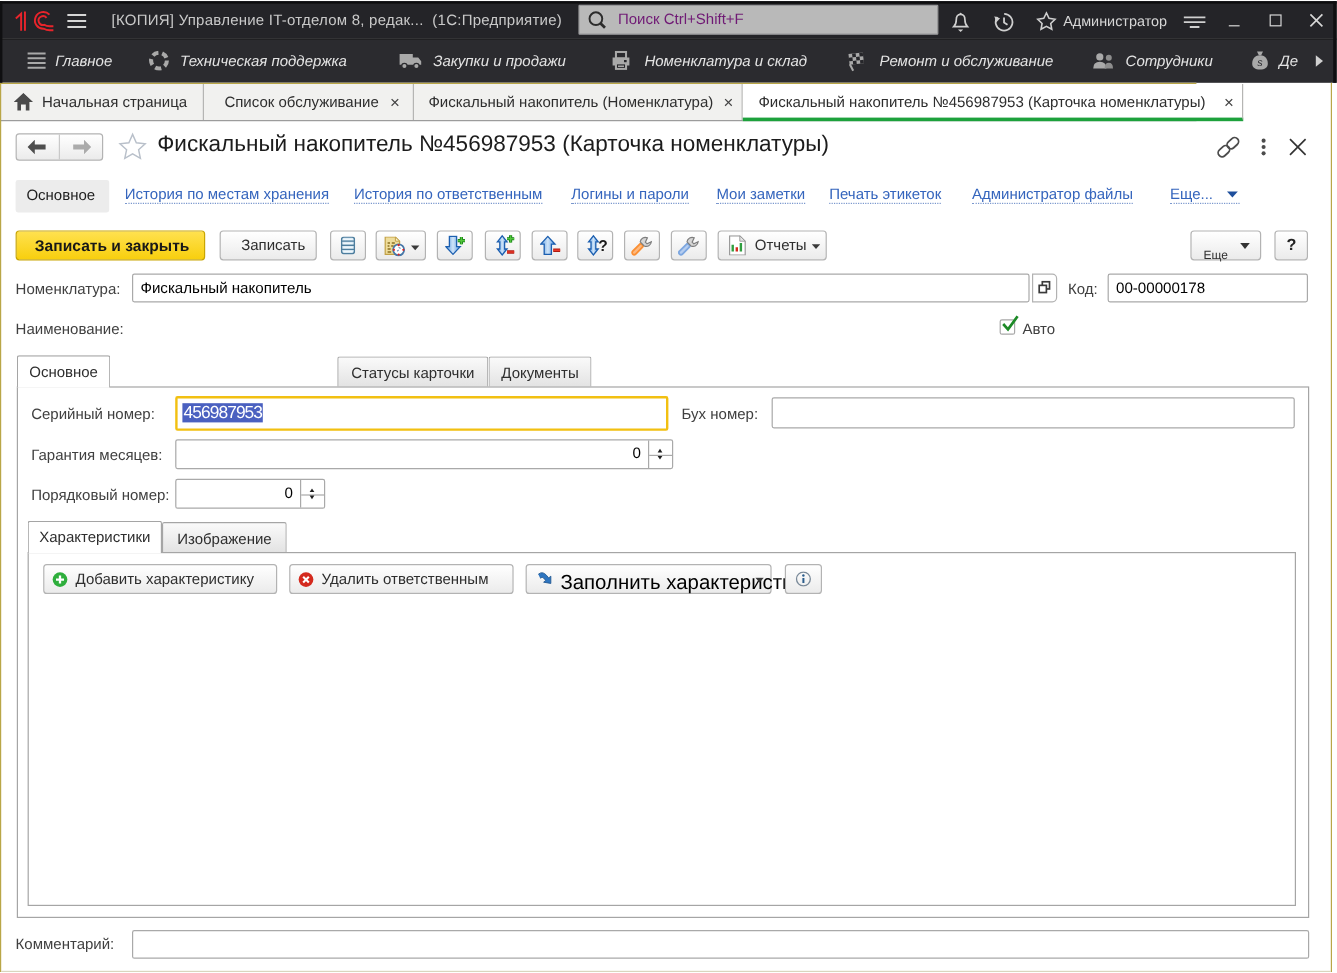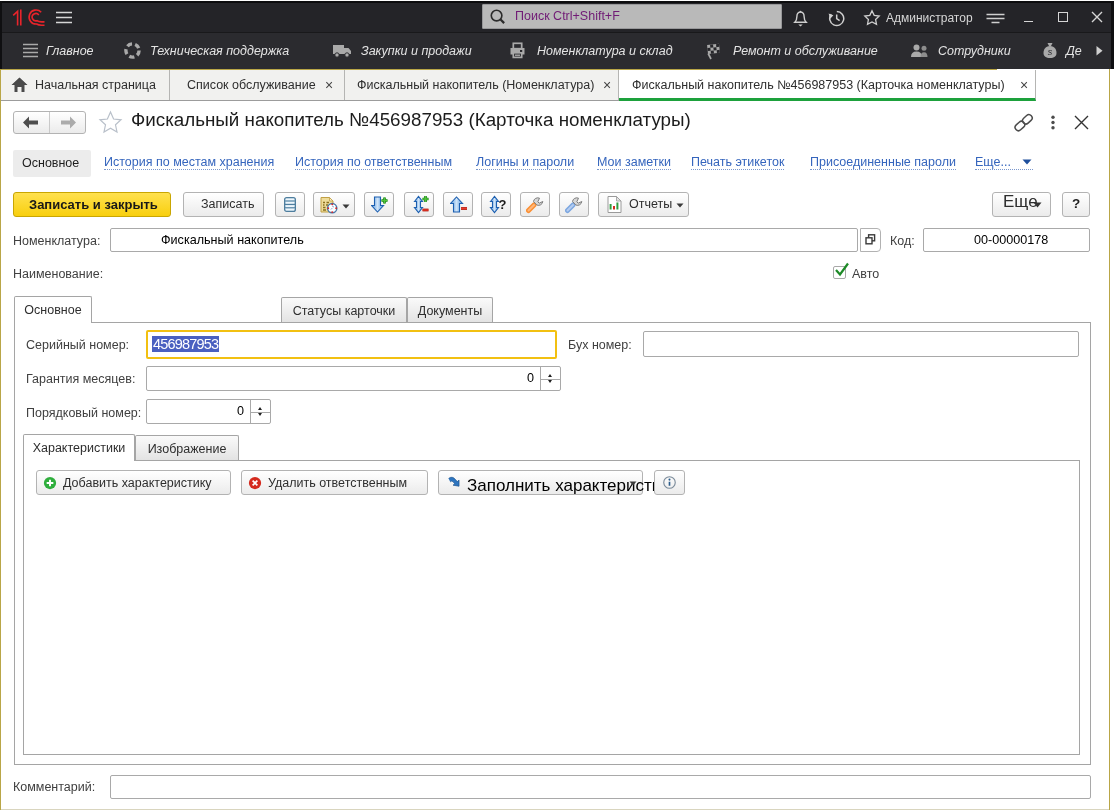--- a/index.html
+++ b/index.html
@@ -28,21 +28,21 @@
 
 
 #brdL { position:absolute; left:0; top:69px; width:1px; height:741px; background:#b9a647; }
 #brdR { position:absolute; left:1109px; top:69px; width:1px; height:741px; background:#b9a647; }
 #brdB { position:absolute; left:1px; top:809px; width:1108px; height:1px; background:#d9d5be; }
 
 
 .btn { position:absolute; background:linear-gradient(#ffffff,#ebebeb); border:1px solid #b3b3b3; border-radius:3px; font-size:12.5px; color:#2e2e2e; text-align:center; }
 .lbl { position:absolute; color:#404040; font-size:12.5px; white-space:nowrap; }
 .inp { position:absolute; background:#fff; border:1px solid #a9a9a9; border-radius:2px; font-size:12.6px; color:#000; }
-.inp .v { position:absolute; left:6px; top:4px; white-space:nowrap;margin-left:44px; }
+.inp .v { position:absolute; left:6px; top:4px; white-space:nowrap; }
 
 
 .nlink { position:absolute; top:155px; color:#3565bd; font-size:12.5px; white-space:nowrap; border-bottom:1px dotted #7a97cd; }
 
 
 .tab2 { position:absolute; height:26px; border:1px solid #a5a5a5; border-bottom:none; border-radius:2px 2px 0 0; background:linear-gradient(#fafafa,#e2e2e2); font-size:12.5px; color:#2e2e2e; }
 .tab2 .tx { position:absolute; top:6px; left:0; right:0; text-align:center; white-space:nowrap; }
 .tab2.act { background:#fff; height:27px; z-index:3; }
 
 .spin { position:absolute; right:0; top:0; width:20px; height:100%; border-left:1px solid #a9a9a9; }
@@ -61,20 +61,21 @@
         <path d="M1.2 9.4 L5.6 5.4 L5.6 19.6"></path>
         <path d="M8.8 3.6 L8.8 19.6"></path>
         <path d="M29.2 6.2 A7 7 0 1 0 24.6 18.0 Q26.5 19.2 29.5 19.2 L32.5 19.2"></path>
         <path d="M26.8 8.9 A3.7 3.7 0 1 0 24.9 14.7 Q26.5 15.9 29.5 15.9 L32.5 15.9"></path>
       </g>
     </svg>
 
     <svg class="abs" style="left:56px;top:7.5px" width="16" height="13" viewBox="0 0 16 13">
       <path d="M0 1.5 H16 M0 6.5 H16 M0 11.5 H16" stroke="#d6d6d6" stroke-width="1.6"></path>
     </svg>
+    <span class="ttext">[КОПИЯ] Управление IT-отделом 8, редак...&nbsp; (1С:Предприятие)</span>
     <div id="searchbox">
       <svg class="abs" style="left:6px;top:3px" width="18" height="18" viewBox="0 0 19 19">
         <circle cx="8" cy="8" r="5.6" stroke="#2c2c2c" stroke-width="1.7" fill="none"></circle>
         <path d="M12.2 12.2 L16 16" stroke="#2c2c2c" stroke-width="2.4"></path>
       </svg>
       <span>Поиск Ctrl+Shift+F</span>
     </div>
 
     <svg class="abs" style="left:793px;top:7px" width="15" height="19" viewBox="0 0 15 19">
       <path d="M7.5 2 C4.8 2 3.9 4.2 3.9 6.4 C3.9 9.6 2.8 11.2 1.8 12.2 L13.2 12.2 C12.2 11.2 11.1 9.6 11.1 6.4 C11.1 4.2 10.2 2 7.5 2 Z" stroke="#cfcfcf" stroke-width="1.4" fill="none"></path>
@@ -223,21 +224,21 @@
     <path d="M2 2 L15 15 M15 2 L2 15" stroke="#333" stroke-width="1.4"></path>
   </svg>
 
   <div class="abs" style="left:13px;top:150px;width:78px;height:27px;background:#ececec;border-radius:2px"></div>
   <span class="abs" style="left:22px;top:156px;font-size:12.5px;color:#1e1e1e">Основное</span>
   <span class="nlink" style="left:104px">История по местам хранения</span>
   <span class="nlink" style="left:295px">История по ответственным</span>
   <span class="nlink" style="left:476px">Логины и пароли</span>
   <span class="nlink" style="left:597px">Мои заметки</span>
   <span class="nlink" style="left:691px">Печать этикеток</span>
-  <span class="nlink" style="left:810px">Присоединенные пароли</span>
+  <span class="nlink" style="left:810px">Администратор файлы</span>
   <span class="nlink" style="left:975px">Еще...<svg width="12" height="6" viewBox="0 0 12 6" style="margin-left:10px;vertical-align:1px">
         <path d="M1.5 0.5 H10.5 L6 5.5 Z" fill="#1e4f9c"></path>
       </svg></span>
 
   <div class="btn" style="left:13px;top:192px;width:158px;height:25px;background:linear-gradient(#ffe14f,#f8cf0e);border-color:#c9a602"></div>
   <span class="abs" style="left:29px;top:197px;font-size:13px;font-weight:bold;color:#181818">Записать и закрыть</span>
   <div class="btn" style="left:183px;top:192px;width:81px;height:25px"></div>
   <span class="abs" style="left:201px;top:197px;font-size:12.5px;color:#2e2e2e">Записать</span>
 
   <div class="btn" style="left:275px;top:192px;width:30px;height:25px"></div>
@@ -341,21 +342,21 @@
     <path d="M3.6 8 V13.5" stroke="#2f9e3f" stroke-width="2"></path>
     <path d="M7 10 V13.5" stroke="#d42a1e" stroke-width="2"></path>
     <path d="M10.4 6.5 V13.5" stroke="#2f9e3f" stroke-width="2"></path>
   </svg>
   <span class="abs" style="left:629px;top:197px;font-size:12.5px;color:#2e2e2e">Отчеты</span>
   <svg class="abs" style="left:676px;top:203px" width="8" height="5" viewBox="0 0 8 5">
       <path d="M0.5 0.5 H7.5 L4 4.5 Z" fill="#3a3a3a"></path>
     </svg>
 
   <div class="btn" style="left:992px;top:192px;width:59px;height:25px"></div>
-  <span class="abs" style="left:1003px;top:192px;font-size:17px;color:#2e2e2e">Еще</span>
+  <span class="abs" style="left:1003px;top:208px;font-size:10px;color:#2e2e2e">Еще</span>
   <svg class="abs" style="left:1033px;top:202px" width="9" height="6" viewBox="0 0 9 6">
       <path d="M0.5 0.5 H8.5 L4.5 5.5 Z" fill="#333"></path>
     </svg>
   <div class="btn" style="left:1062px;top:192px;width:28px;height:25px"></div>
   <span class="abs" style="left:1072px;top:196px;font-size:13.5px;font-weight:bold;color:#222">?</span>
 
   <span class="lbl" style="left:13px;top:234px">Номенклатура:</span>
   <div class="inp" style="left:110px;top:228px;width:748px;height:24px">
       <span class="v">Фискальный накопитель</span>
     </div>

